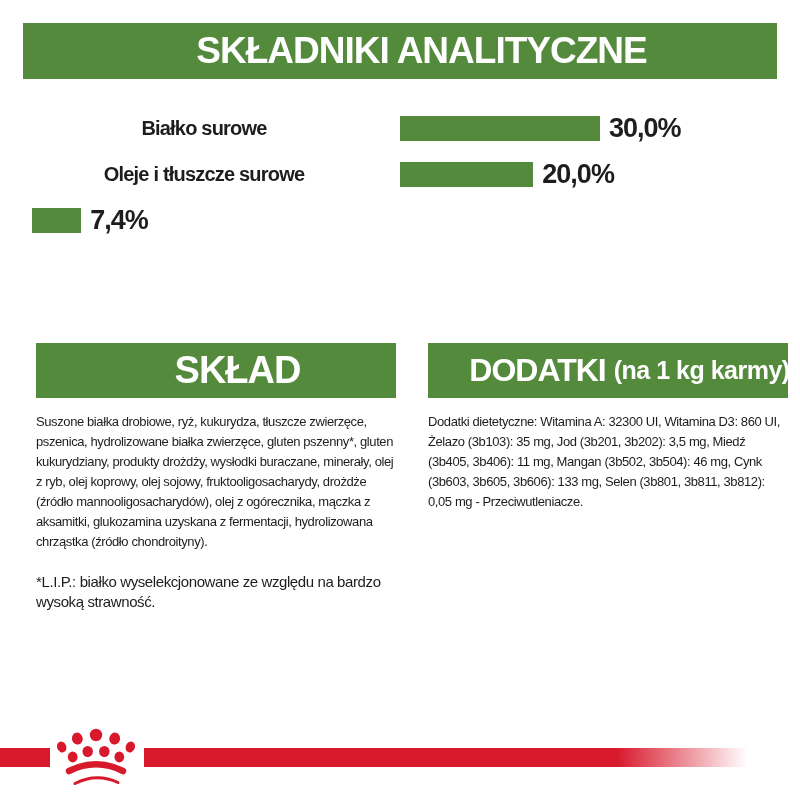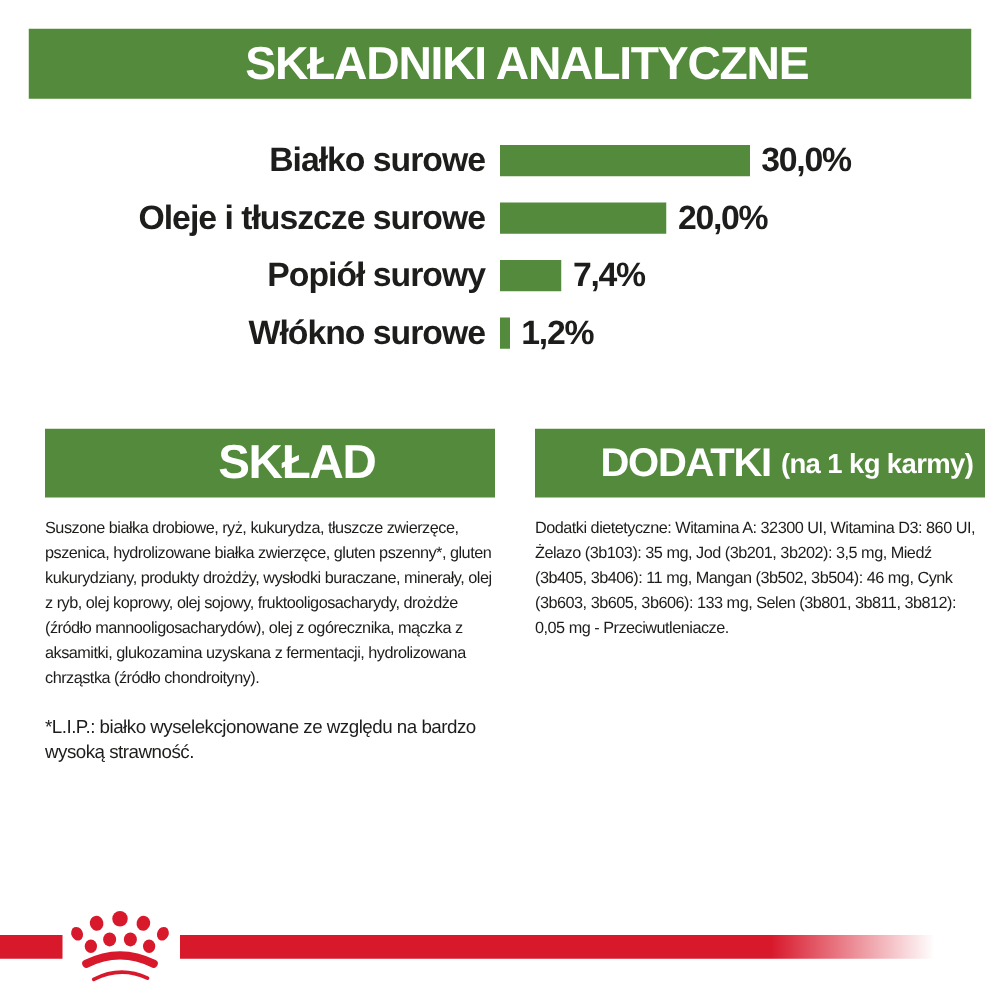--- a/index.html
+++ b/index.html
@@ -27,32 +27,32 @@
     padding-left:43px;
   }
   .title-banner{
     position:absolute;left:23px;top:23px;width:754px;height:56px;
     font-size:37px;letter-spacing:-1px;
   }
   
   .chart{position:absolute;left:20px;top:105px;width:770px;}
   .chart-row{display:flex;align-items:center;height:46px;}
   .chart-label{
-    width:368px;text-align:right;
-    font-weight:bold;font-size:27px;letter-spacing:-0.8px;color:var(--text);
+    width:368px;text-align:center;
+    font-weight:bold;font-size:20px;letter-spacing:-0.8px;color:var(--text);
   }
   .bar-area{display:flex;align-items:center;margin-left:12px;}
   .bar{height:25px;background:var(--green);flex:0 0 auto;}
   .bar-value{font-weight:bold;font-size:27px;letter-spacing:-1px;margin-left:9px;color:var(--text);}
   
   .col{position:absolute;top:343px;width:360px;margin-left:13px;}
   .col-left{left:23px;}
   .col-right{left:415px;}
   .col-banner{height:55px;font-size:38px;letter-spacing:-1px;}
-  .col-banner .suffix{font-size:22px;letter-spacing:-0.5px;margin-left:8px;}
+  .col-banner .suffix{font-size:25px;letter-spacing:-0.5px;margin-left:8px;}
   .dodatki-banner{font-size:32px;}
   .body-text{
     margin-top:14px;
     font-size:13px;line-height:20px;letter-spacing:-0.4px;
     color:var(--text);
   }
   .footnote{
     margin-top:20px;
     font-size:15px;line-height:20px;letter-spacing:-0.4px;
     color:var(--text);
@@ -83,31 +83,23 @@
         </div>
       </div>
       <div class="chart-row">
         <span class="chart-label">Oleje i tłuszcze surowe</span>
         <div class="bar-area">
           <div class="bar" style="width: 133.333px; background: rgb(84, 138, 60);"></div>
           <span class="bar-value">20,0%</span>
         </div>
       </div>
       <div class="chart-row">
-        <span class="chart-label">Popiół surowy</span>
         <div class="bar-area">
           <div class="bar" style="width: 49.3333px; background: rgb(84, 138, 60);"></div>
           <span class="bar-value">7,4%</span>
-        </div>
-      </div>
-      <div class="chart-row">
-        <span class="chart-label">Włókno surowe</span>
-        <div class="bar-area">
-          <div class="bar" style="width: 8px; background: rgb(84, 138, 60);"></div>
-          <span class="bar-value">1,2%</span>
         </div>
       </div>
     </div>
 
   <div class="col col-left">
     <div class="banner col-banner">
       <span>SKŁAD</span>
     </div>
     <p class="body-text">Suszone białka drobiowe, ryż, kukurydza, tłuszcze zwierzęce, pszenica, hydrolizowane białka zwierzęce, gluten pszenny*, gluten kukurydziany, produkty drożdży, wysłodki buraczane, minerały, olej z ryb, olej koprowy, olej sojowy, fruktooligosacharydy, drożdże (źródło mannooligosacharydów), olej z ogórecznika, mączka z aksamitki, glukozamina uzyskana z fermentacji, hydrolizowana chrząstka (źródło chondroityny).</p>
     <p class="footnote">*L.I.P.: białko wyselekcjonowane ze względu na bardzo wysoką strawność.</p>

